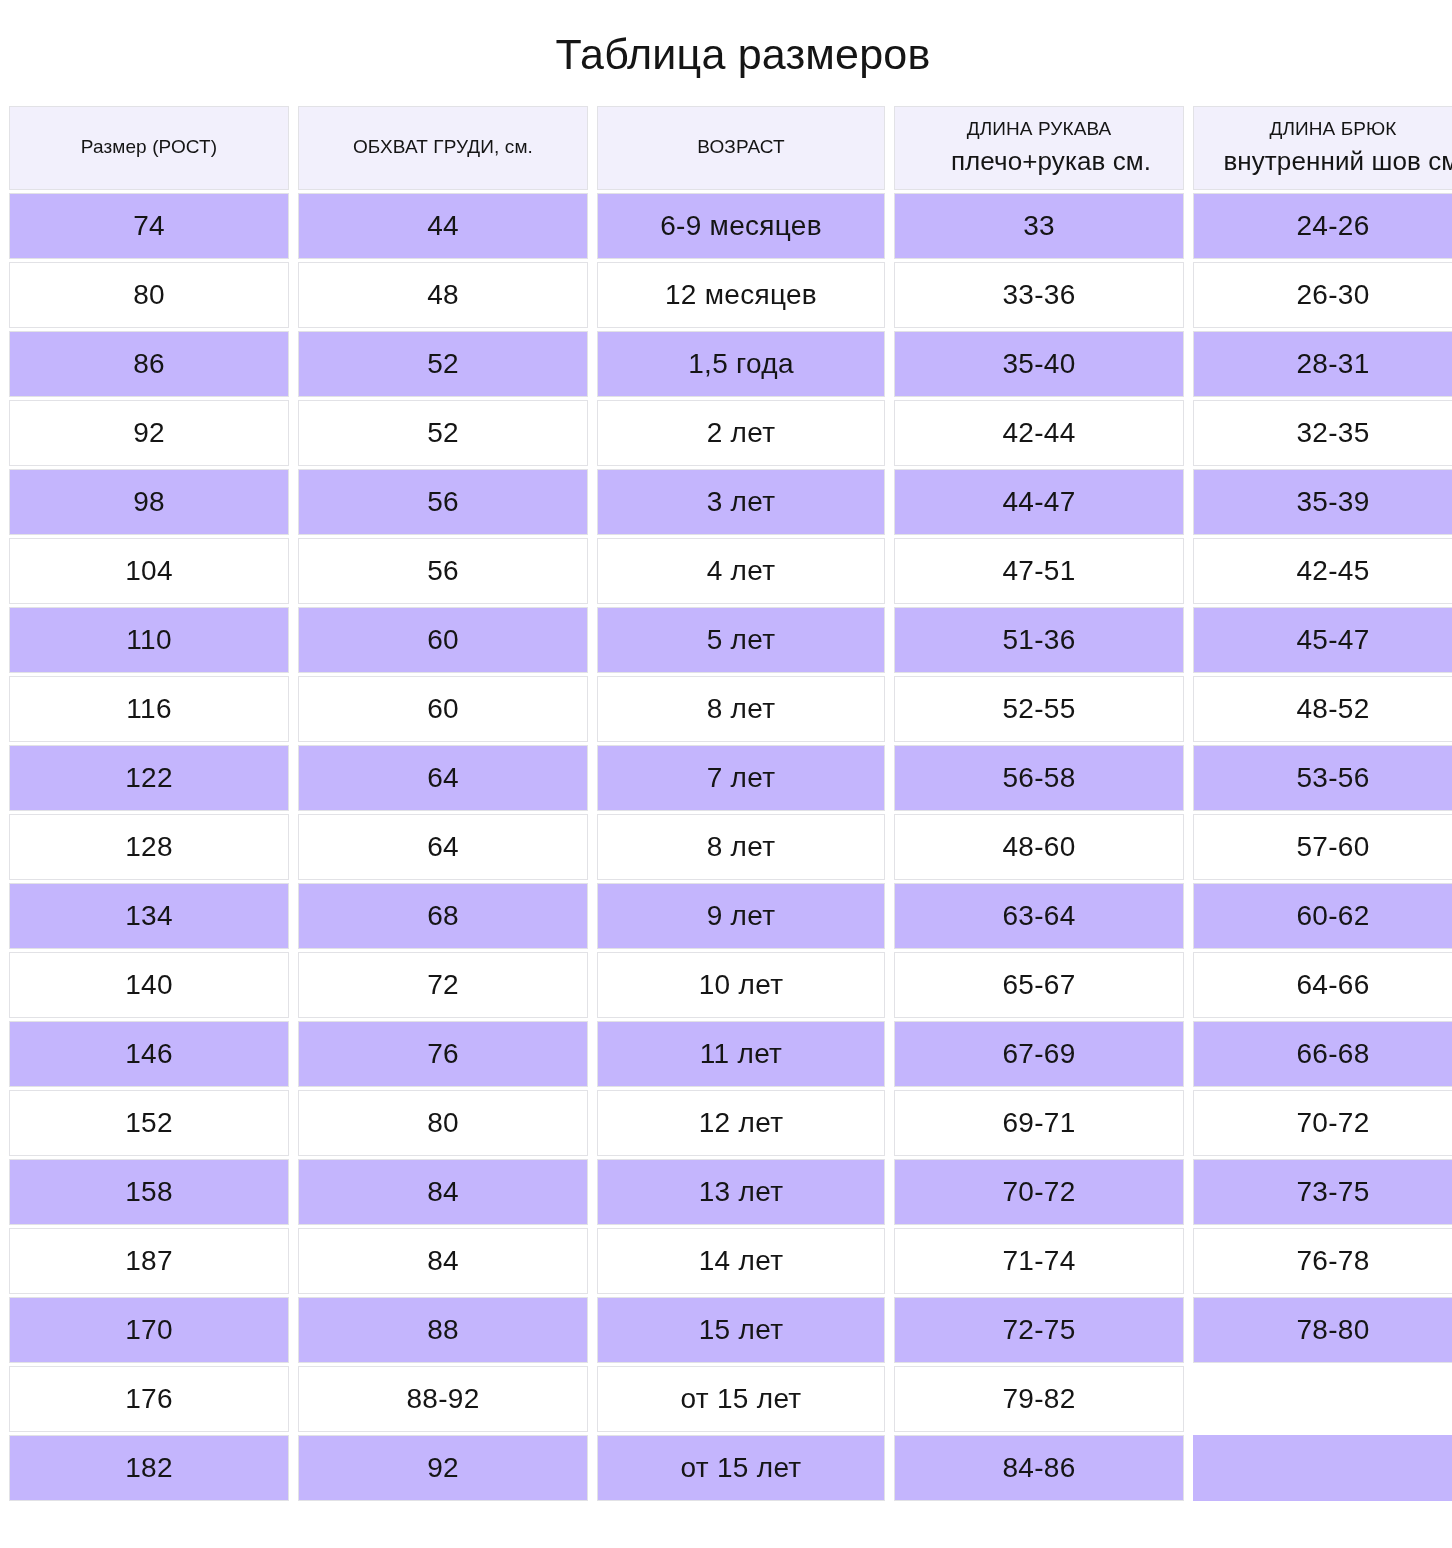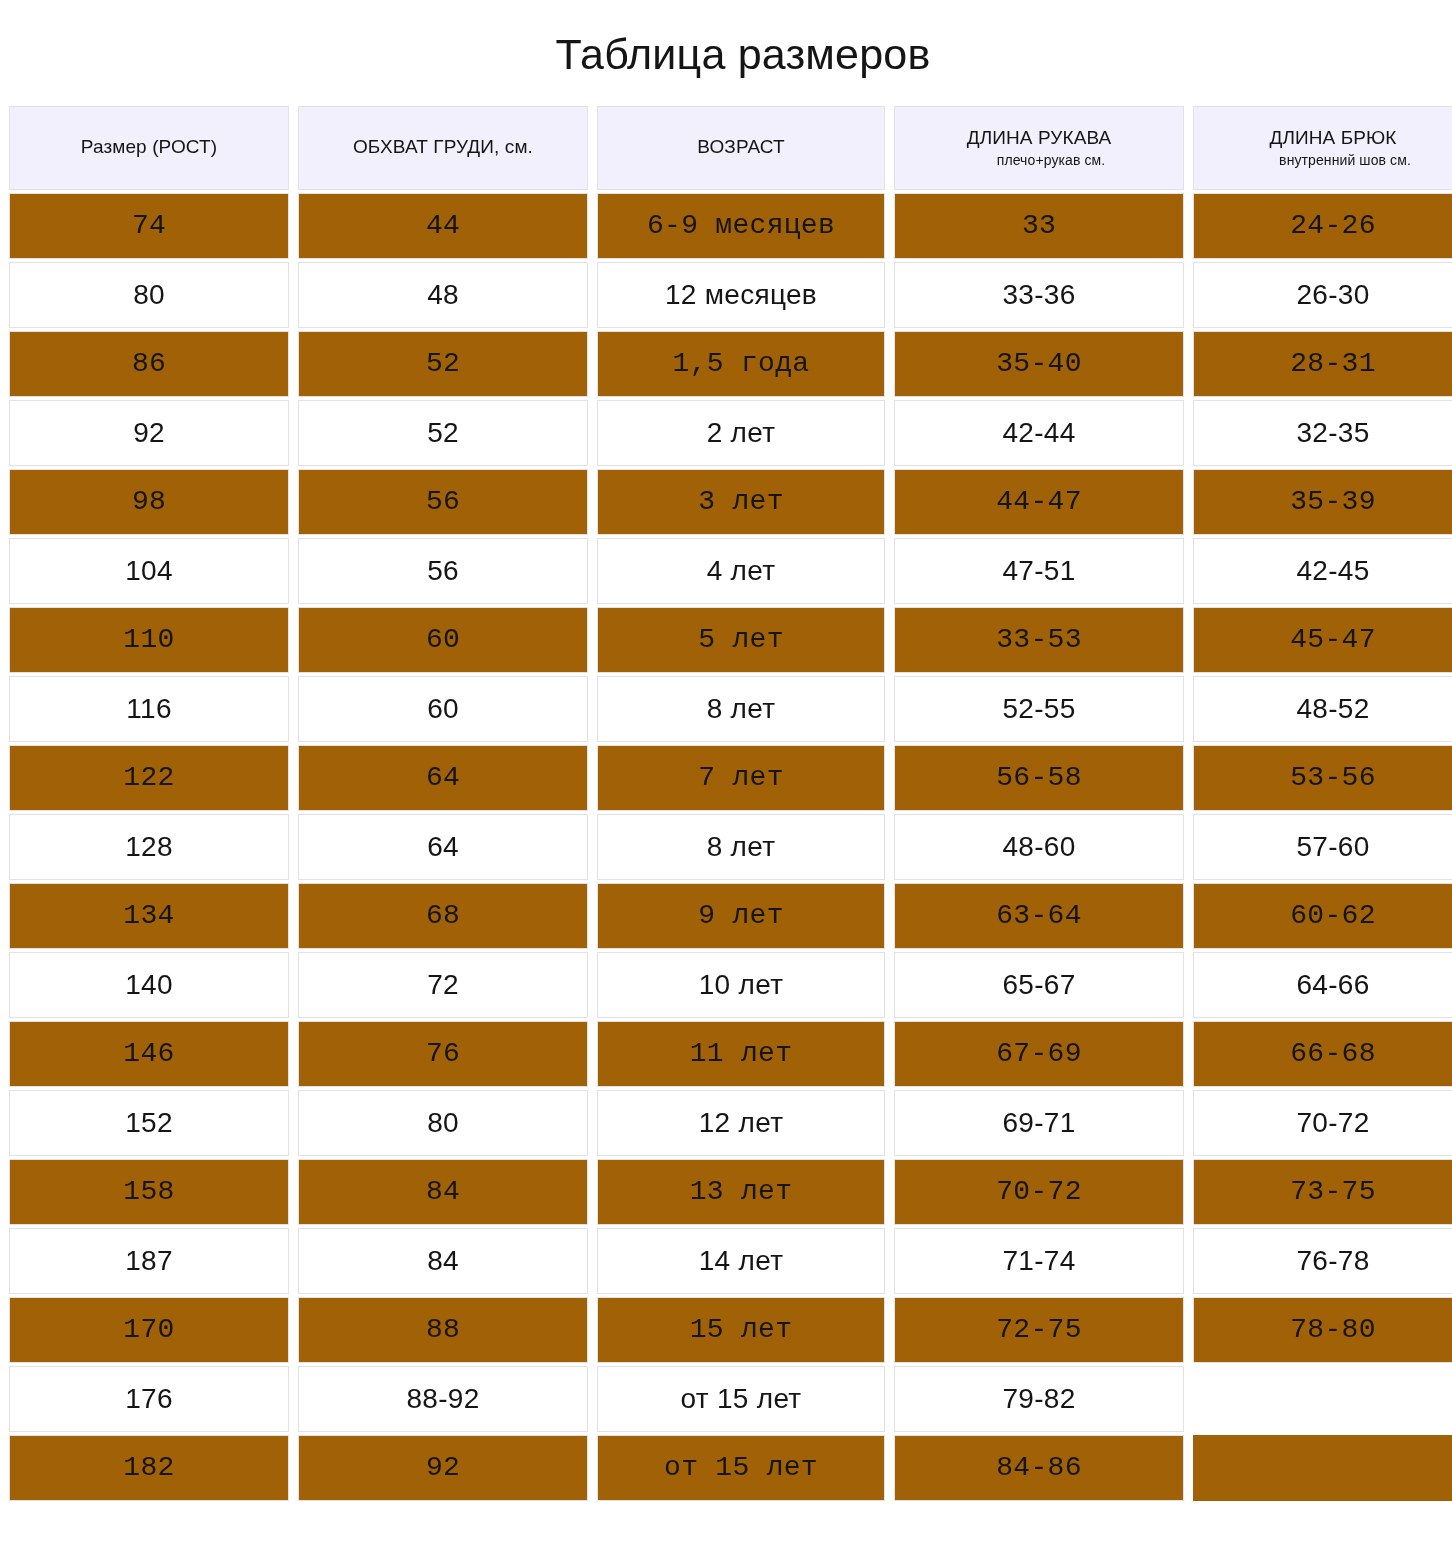--- a/index.html
+++ b/index.html
@@ -63,34 +63,33 @@
   .size-table thead th {
     background: #f2f0fc;
     height: 82px;
     font-size: 19px;
     line-height: 1.4;
     letter-spacing: 0.1px;
   }
 
   .size-table thead th .hdr-sub {
     display: block;
-    font-size: 14px;
+    font-size: 26px;
     margin-left: 24px;
   }
 
   .size-table tbody td {
     height: 64px;
     font-size: 28px;
     background: #ffffff;
     letter-spacing: 0.3px;
   }
 
   .size-table tbody tr.shaded td {
-    background: #a16207;
-    font-family: Liberation Mono, monospace;
+    background: #c4b5fd;
   }
 
   .size-table tbody td.empty-cell {
     border: none;
     background: transparent;
   }
 </style>
 </head>
 <body>
 
@@ -155,21 +154,21 @@
           <td>104</td>
           <td>56</td>
           <td>4 лет</td>
           <td>47-51</td>
           <td>42-45</td>
         </tr>
         <tr class="shaded">
           <td>110</td>
           <td>60</td>
           <td>5 лет</td>
-          <td>33-53</td>
+          <td>51-36</td>
           <td>45-47</td>
         </tr>
         <tr>
           <td>116</td>
           <td>60</td>
           <td>8 лет</td>
           <td>52-55</td>
           <td>48-52</td>
         </tr>
         <tr class="shaded">

